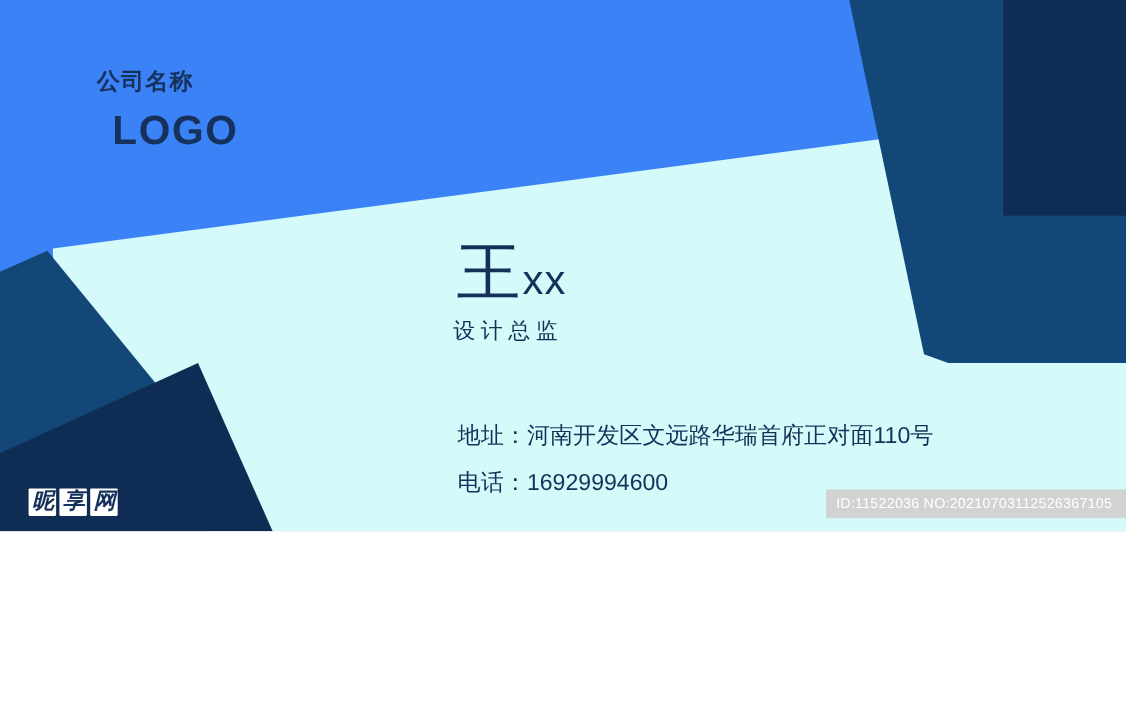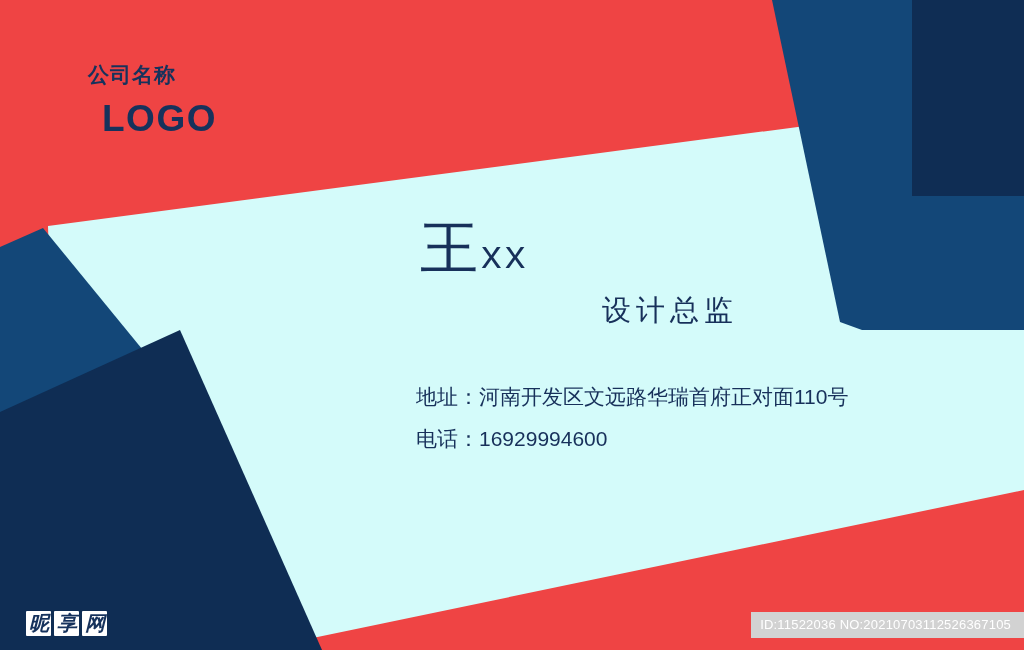--- a/index.html
+++ b/index.html
@@ -6,23 +6,23 @@
     margin: 0;
     padding: 0;
     background: #ffffff;
   }
   body {
     font-family: "Liberation Sans", sans-serif;
   }
   #card {
     position: relative;
     width: 1024px;
-    height: 650px;
+    height: 483px;
     overflow: hidden;
-    background: #ef4444;
+    background: #3b82f6;
   }
   
   .shape {
     position: absolute;
     top: 0;
     left: 0;
     width: 1024px;
     height: 650px;
     pointer-events: none;
   }
@@ -59,44 +59,43 @@
   }
 
   
   #person-block {
     position: absolute;
     left: 408px;
     top: 212px;
     width: 520px;
   }
   #person-name {
-    margin: 12px;
+    margin: 7px;
     color: #17305a;
-    font-family: Liberation Mono, monospace;
+    font-family: Liberation Sans, sans-serif;
     line-height: 1;
     white-space: nowrap;
   }
   #person-name .surname {
     font-size: 58px;
     letter-spacing: 0px;
   }
   #person-name .given {
     font-size: 38px;
     letter-spacing: 1px;
     margin-left: 2px;
   }
   #person-title {
     margin: 14px 0 0 4px;
     color: #17305a;
     font-family: Liberation Serif, serif;
-    font-size: 29px;
+    font-size: 20px;
     letter-spacing: 5px;
     line-height: 1;
     white-space: nowrap;
-    text-align: center;
   }
 
   
   #contact-block {
     position: absolute;
     left: 408px;
     top: 372px;
     width: 560px;
   }
   .contact-line {

